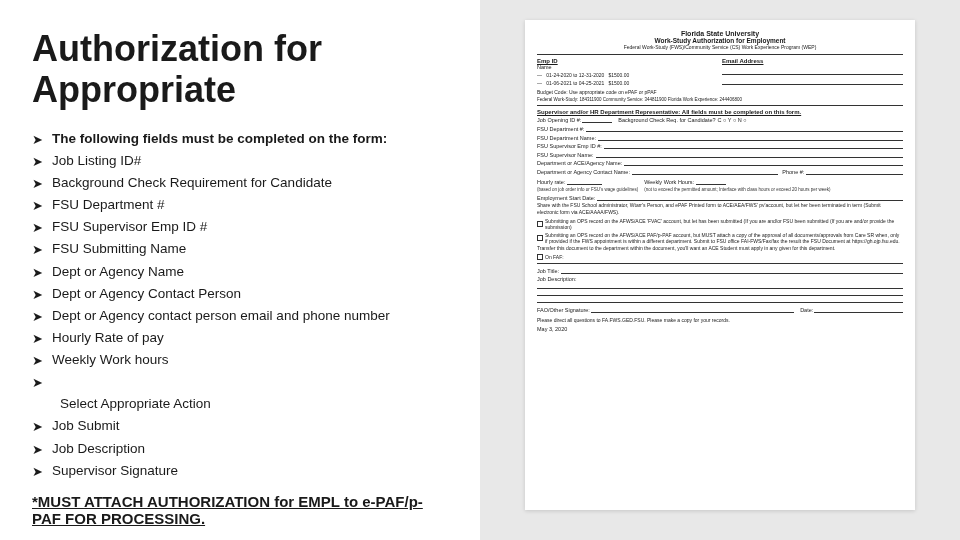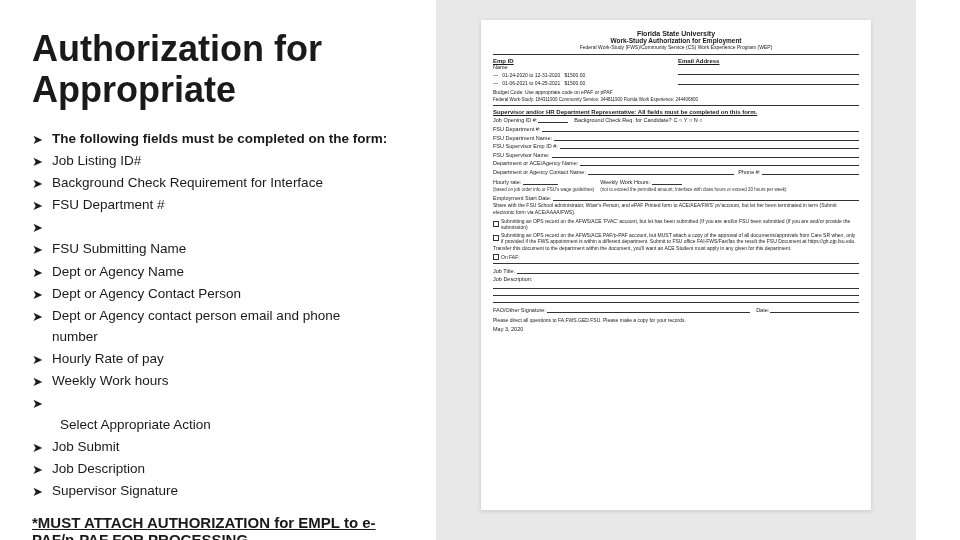--- a/index.html
+++ b/index.html
@@ -7,21 +7,21 @@
       font-family: Arial, sans-serif;
       background: #fff;
       width: 960px;
       height: 540px;
       overflow: hidden;
       display: flex;
     }
 
     
     .left-panel {
-      width: 436px;
+      width: 480px;
       padding: 28px 48px 20px 32px;
       background: #fff;
       display: flex;
       flex-direction: column;
     }
 
     .main-title {
       font-size: 36px;
       font-weight: bold;
       color: #1a1a1a;
@@ -232,28 +232,29 @@
     <li>
       <span class="arrow">➤</span>
       <span class="text" style="font-weight:bold;">The following fields must be completed on the form:</span>
     </li>
     <li>
       <span class="arrow">➤</span>
       <span class="text">Job Listing ID#</span>
     </li>
     <li>
       <span class="arrow">➤</span>
-      <span class="text">Background Check Requirement for Interface</span>
+      <span class="text">Background Check Requirement for Candidate</span>
     </li>
     <li>
       <span class="arrow">➤</span>
       <span class="text">FSU Department #</span>
     </li>
     <li>
       <span class="arrow">➤</span>
+      <span class="text">FSU Supervisor Emp ID #</span>
     </li>
     <li>
       <span class="arrow">➤</span>
       <span class="text">FSU Submitting Name</span>
     </li>
     <li>
       <span class="arrow">➤</span>
       <span class="text">Dept or Agency Name</span>
     </li>
     <li>

